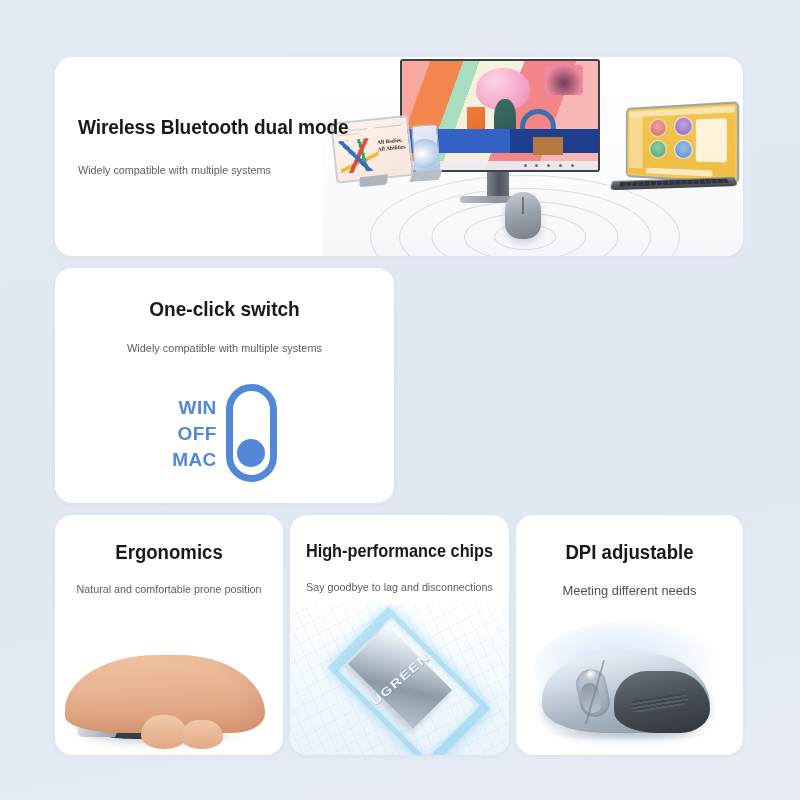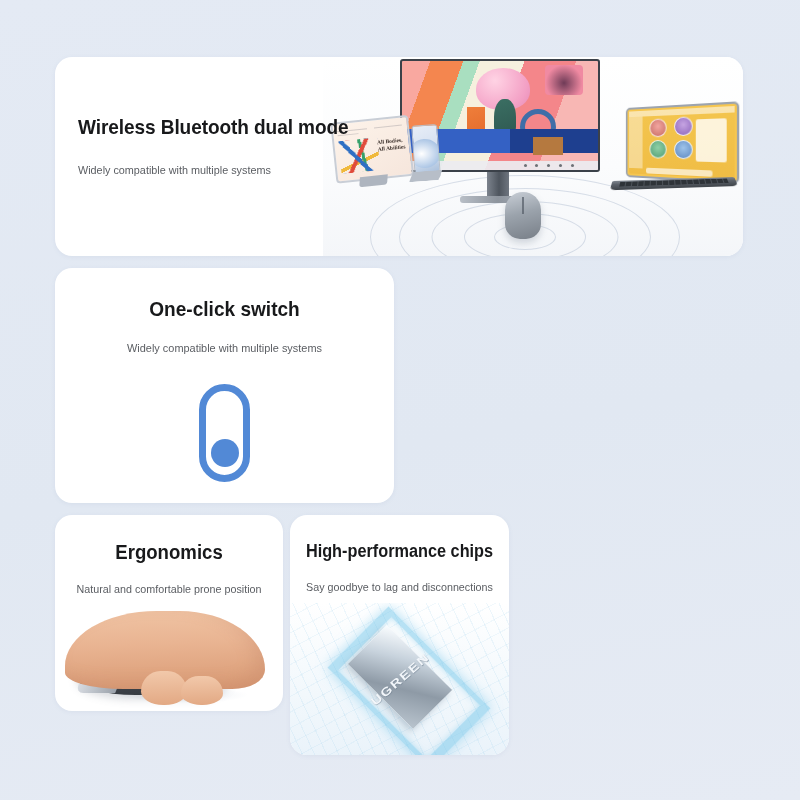--- a/index.html
+++ b/index.html
@@ -307,21 +307,21 @@
     width: 28px; height: 28px; margin-left: -14px;
     border-radius: 50%;
     background: #5289d6;
   }
   
   .mute-wrap {
     position: absolute; left: 0; right: 0; top: 113px;
     display: flex; justify-content: center;
   }
   
-  #card-ergo { left: 55px; top: 515px; width: 228px; height: 196px; }
+  #card-ergo { left: 55px; top: 515px; width: 228px; height: 240px; }
   #card-chip { left: 290px; top: 515px; width: 219px; height: 240px; }
   #card-dpi  { left: 516px; top: 515px; width: 227px; height: 240px; }
   .r3-title { margin-top: 26px; font-size: 20px; transform: scaleX(0.93); }
   .r3-title-sm { font-size: 17.5px; }
   .r3-sub { margin-top: 19px; font-size: 11.3px; transform: scaleX(0.95); }
   .r3-sub-lg { font-size: 13.5px; color: #4b4e53; }
   
   .ergo-art { position: absolute; left: 0; bottom: 0; width: 100%; height: 128px; }
   .ergo-mouse {
     position: absolute; left: 22px; bottom: 16px;
@@ -532,20 +532,25 @@
       <div class="hero-title">Wireless Bluetooth dual mode</div>
       <div class="hero-sub">Widely compatible with multiple systems</div>
     </div>
   </div>
 
   <div class="card" id="card-switch">
     <div class="c-title r2-title">One-click switch</div>
     <div class="c-sub r2-sub">Widely compatible with multiple systems</div>
 
     <div class="toggle-wrap">
+      <div class="toggle-labels">
+        <span>WIN</span>
+        <span>OFF</span>
+        <span>MAC</span>
+      </div>
       <div class="toggle-body">
         <div class="toggle-knob"></div>
       </div>
     </div>
   </div>
 
 
   <div class="card" id="card-ergo">
     <div class="c-title r3-title">Ergonomics</div>
     <div class="c-sub r3-sub">Natural and comfortable prone position</div>
@@ -563,14 +568,30 @@
     <div class="c-title r3-title r3-title-sm">High-performance chips</div>
     <div class="c-sub r3-sub">Say goodbye to lag and disconnections</div>
 
     <div class="chip-art">
       <div class="chip-frame"></div>
       <div class="chip-die"></div>
       <div class="chip-logo">UGREEN</div>
     </div>
   </div>
 
+  <div class="card" id="card-dpi">
+    <div class="c-title r3-title">DPI adjustable</div>
+    <div class="c-sub r3-sub r3-sub-lg">Meeting different needs</div>
+
+    <div class="dpi-art">
+      <div class="dpi-glow"></div>
+      <div class="dpi-shadow"></div>
+      <div class="dpi-mouse">
+        <div class="dpi-dark"></div>
+        <div class="dpi-wheelwell"></div>
+        <div class="dpi-wheel"></div>
+        <div class="dpi-btn"></div>
+        <div class="dpi-seam"></div>
+      </div>
+    </div>
+  </div>
 
 </div>
 
 </body></html>

